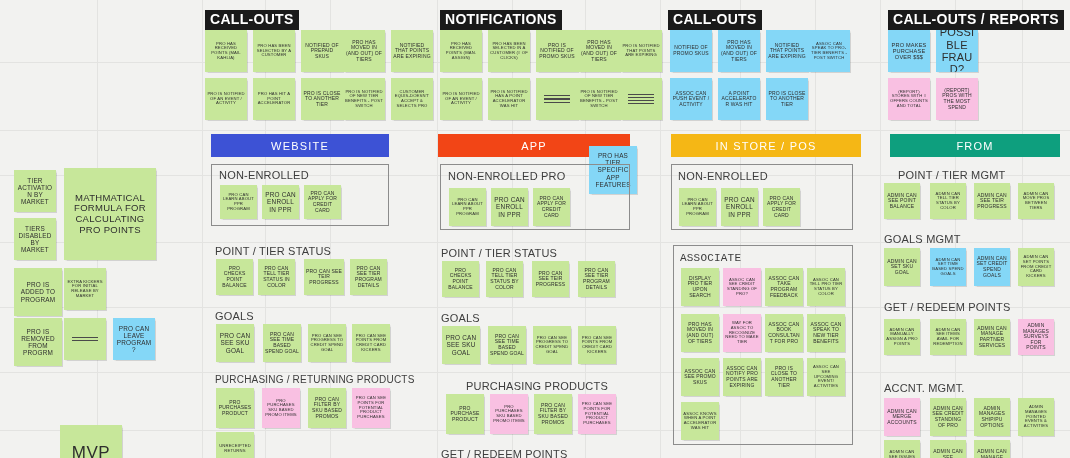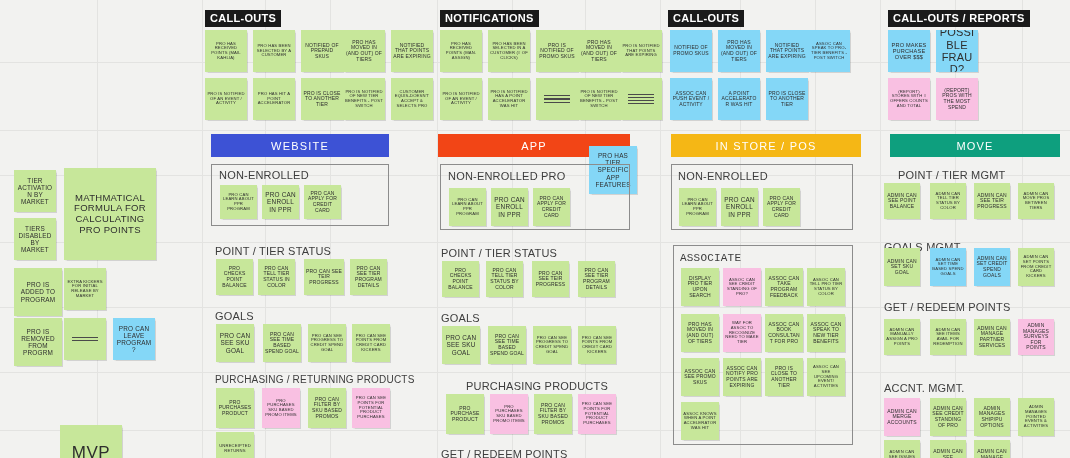--- a/index.html
+++ b/index.html
@@ -14,21 +14,21 @@
   .grid .v { position:absolute; top:0; bottom:0; width:1px; background:#e3e3e1; }
   .grid .h { position:absolute; left:0; right:0; height:1px; background:#e3e3e1; }
 
   .canvas { position:absolute; inset:0; z-index:1; }
 
   
   .chip {
     position:absolute;
     background:#1a1a1a;
     color:#ffffff;
-    font-size:11px;
+    font-size:14px;
     font-weight:bold;
     letter-spacing:.3px;
     padding:2px 5px 3px 5px;
     white-space:nowrap;
     line-height:1.1;
   }
 
   
   .banner {
     position:absolute;
@@ -164,21 +164,21 @@
   <div class="note blue t5" style="left:766px; top:78px; width:42px; height:42px;">PRO IS CLOSE TO ANOTHER TIER</div>
 
   <div class="note blue t55" style="left:888px; top:30px; width:42px; height:42px;">PRO MAKES PURCHASE OVER $$$</div>
   <div class="note blue t7" style="left:936px; top:30px; width:42px; height:42px;">POSSIBLE FRAUD?</div>
   <div class="note pink t4" style="left:888px; top:78px; width:42px; height:42px;">(REPORT) STORES WITH # OFFERS COUNTS AND TOTAL</div>
   <div class="note pink t5" style="left:936px; top:78px; width:42px; height:42px;">(REPORT) PROS WITH THE MOST SPEND</div>
 
   <div class="banner" style="left:211px; top:134px; width:178px; background:#3d52d5;">WEBSITE</div>
   <div class="banner" style="left:671px; top:134px; width:190px; background:#f5b715;">IN STORE / POS</div>
   <div class="banner" style="left:438px; top:134px; width:192px; background:#f24516;">APP</div>
-  <div class="banner" style="left:890px; top:134px; width:170px; background:#0e9f7e;">MOVE</div>
+  <div class="banner" style="left:890px; top:134px; width:170px; background:#0e9f7e;">FROM</div>
 
   <div class="note green t6" style="left:14px; top:170px; width:42px; height:42px;">TIER ACTIVATION BY MARKET</div>
   <div class="note green t9" style="left:64px; top:168px; width:92px; height:92px;">MATHMATICAL FORMULA FOR CALCULATING PRO POINTS</div>
   <div class="note green t6" style="left:14px; top:218px; width:42px; height:42px;">TIERS DISABLED BY MARKET</div>
   <div class="note green t6" style="left:14px; top:268px; width:48px; height:48px;">PRO IS ADDED TO PROGRAM</div>
   <div class="note green t4" style="left:64px; top:268px; width:42px; height:42px;">EXTRA KICKERS FOR INITIAL RELEASE BY MARKET</div>
   <div class="note green t6" style="left:14px; top:318px; width:48px; height:48px;">PRO IS REMOVED FROM PROGRM</div>
   <div class="note green" style="left:64px; top:318px; width:42px; height:42px;">
       <span class="lines">
         <i></i>
@@ -265,21 +265,21 @@
   <div class="note green t4" style="left:807px; top:358px; width:38px; height:38px;">ASSOC CAN SEE UPCOMING EVENT/ ACTIVITIES</div>
 
   <div class="note green t4" style="left:681px; top:402px; width:38px; height:38px;">ASSOC KNOWS WHEN A POINT ACCELERATOR WAS HIT</div>
 
   <div class="ghead" style="left:898px; top:169px;">POINT / TIER MGMT</div>
   <div class="note green t5" style="left:884px; top:183px; width:36px; height:36px;">ADMIN CAN SEE POINT BALANCE</div>
   <div class="note green t4" style="left:930px; top:183px; width:36px; height:36px;">ADMIN CAN TELL TIER STATUS BY COLOR</div>
   <div class="note green t5" style="left:974px; top:183px; width:36px; height:36px;">ADMIN CAN SEE TEIR PROGRESS</div>
   <div class="note green t4" style="left:1018px; top:183px; width:36px; height:36px;">ADMIN CAN MOVE PROS BETWEEN TIERS</div>
 
-  <div class="ghead" style="left:884px; top:233px;margin-top:8px;">GOALS MGMT</div>
+  <div class="ghead" style="left:884px; top:233px;">GOALS MGMT</div>
   <div class="note green t5" style="left:884px; top:248px; width:36px; height:38px;">ADMIN CAN SET SKU GOAL</div>
   <div class="note blue t4" style="left:930px; top:248px; width:36px; height:38px;">ADMIN CAN SET TIME BASED SPEND GOALS</div>
   <div class="note blue t5" style="left:974px; top:248px; width:36px; height:38px;">ADMIN CAN SET CREDIT SPEND GOALS</div>
   <div class="note green t4" style="left:1018px; top:248px; width:36px; height:38px;">ADMIN CAN SET POINTS FROM CREDIT CARD KICKERS</div>
 
   <div class="ghead" style="left:884px; top:301px;">GET / REDEEM POINTS</div>
   <div class="note green t4" style="left:884px; top:319px; width:36px; height:36px;">ADMIN CAN MANUALLY ASSIGN A PRO POINTS</div>
   <div class="note green t4" style="left:930px; top:319px; width:36px; height:36px;">ADMIN CAN SEE ITEMS AVAIL FOR REDEMPTION</div>
   <div class="note green t5" style="left:974px; top:319px; width:36px; height:36px;">ADMIN CAN MANAGE PARTNER SERVICES</div>
   <div class="note pink t5" style="left:1018px; top:319px; width:36px; height:36px;">ADMIN MANAGES SURVEYS FOR POINTS</div>

